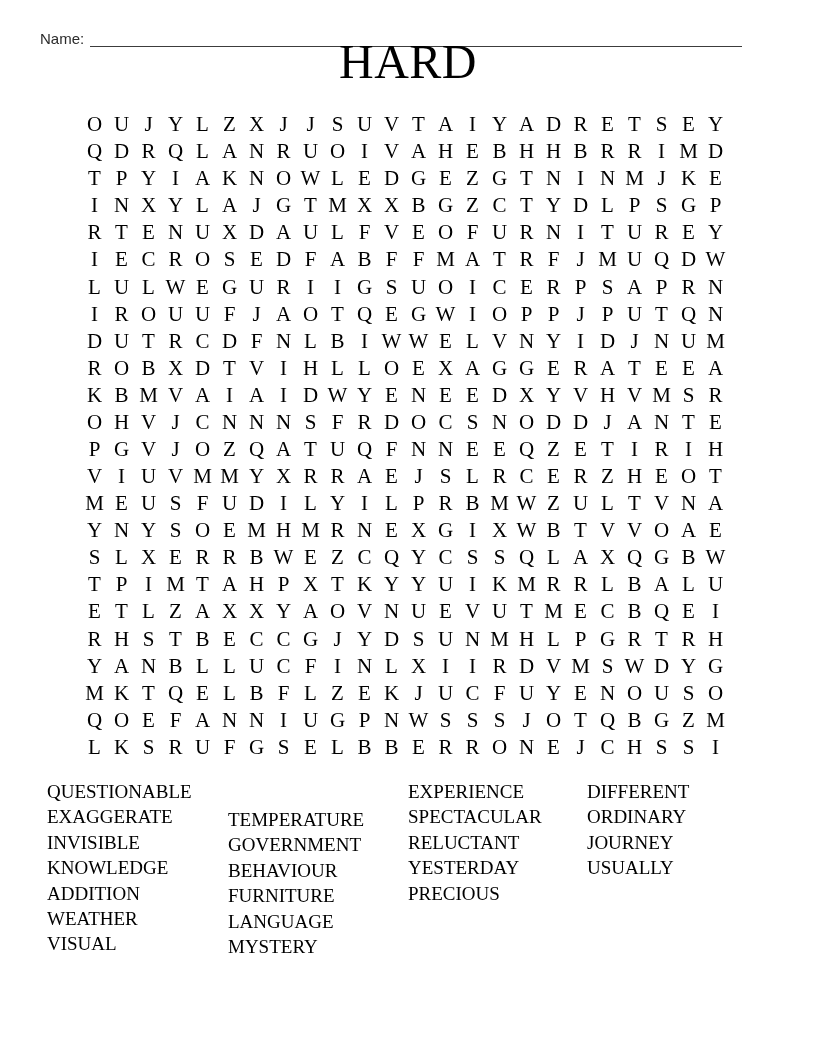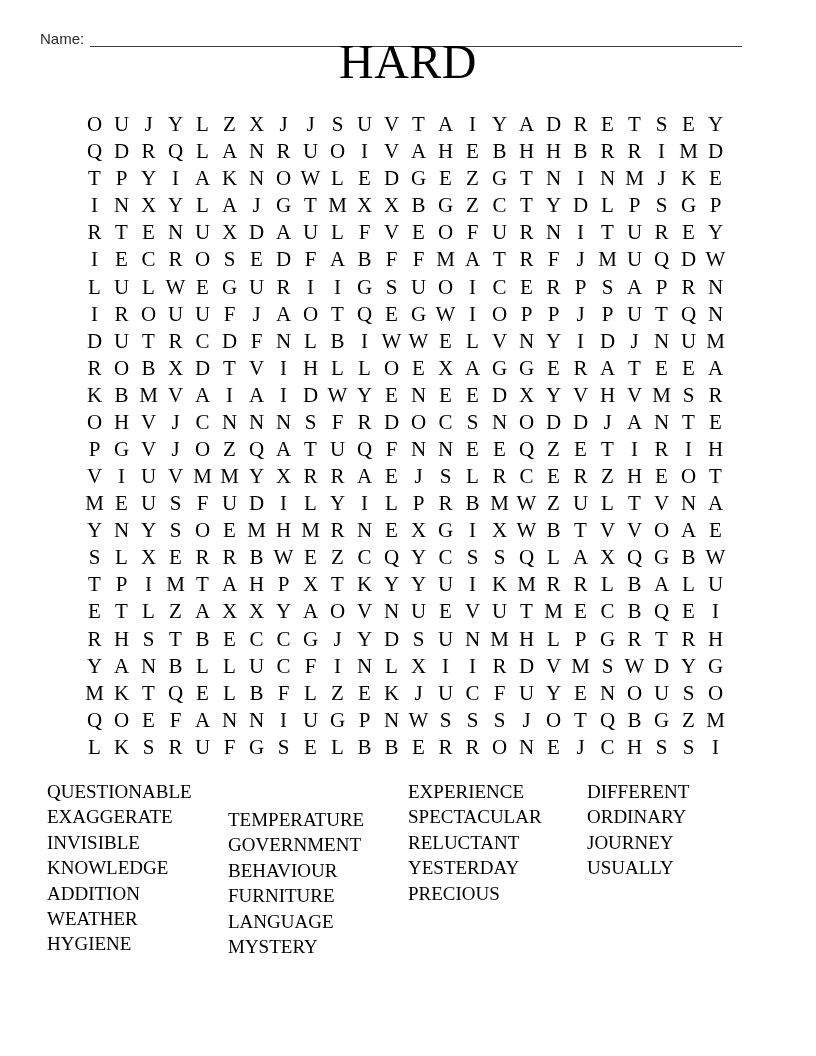--- a/index.html
+++ b/index.html
@@ -681,21 +681,21 @@
     </div>
 
   <div class="word-list">
     <div class="word-col">
         <div class="word">QUESTIONABLE</div>
         <div class="word">EXAGGERATE</div>
         <div class="word">INVISIBLE</div>
         <div class="word">KNOWLEDGE</div>
         <div class="word">ADDITION</div>
         <div class="word">WEATHER</div>
-        <div class="word">HYGIENE</div>
+        <div class="word">VISUAL</div>
       </div>
     <div class="word-col">
         <div class="word">TEMPERATURE</div>
         <div class="word">GOVERNMENT</div>
         <div class="word">BEHAVIOUR</div>
         <div class="word">FURNITURE</div>
         <div class="word">LANGUAGE</div>
         <div class="word">MYSTERY</div>
       </div>
     <div class="word-col">

